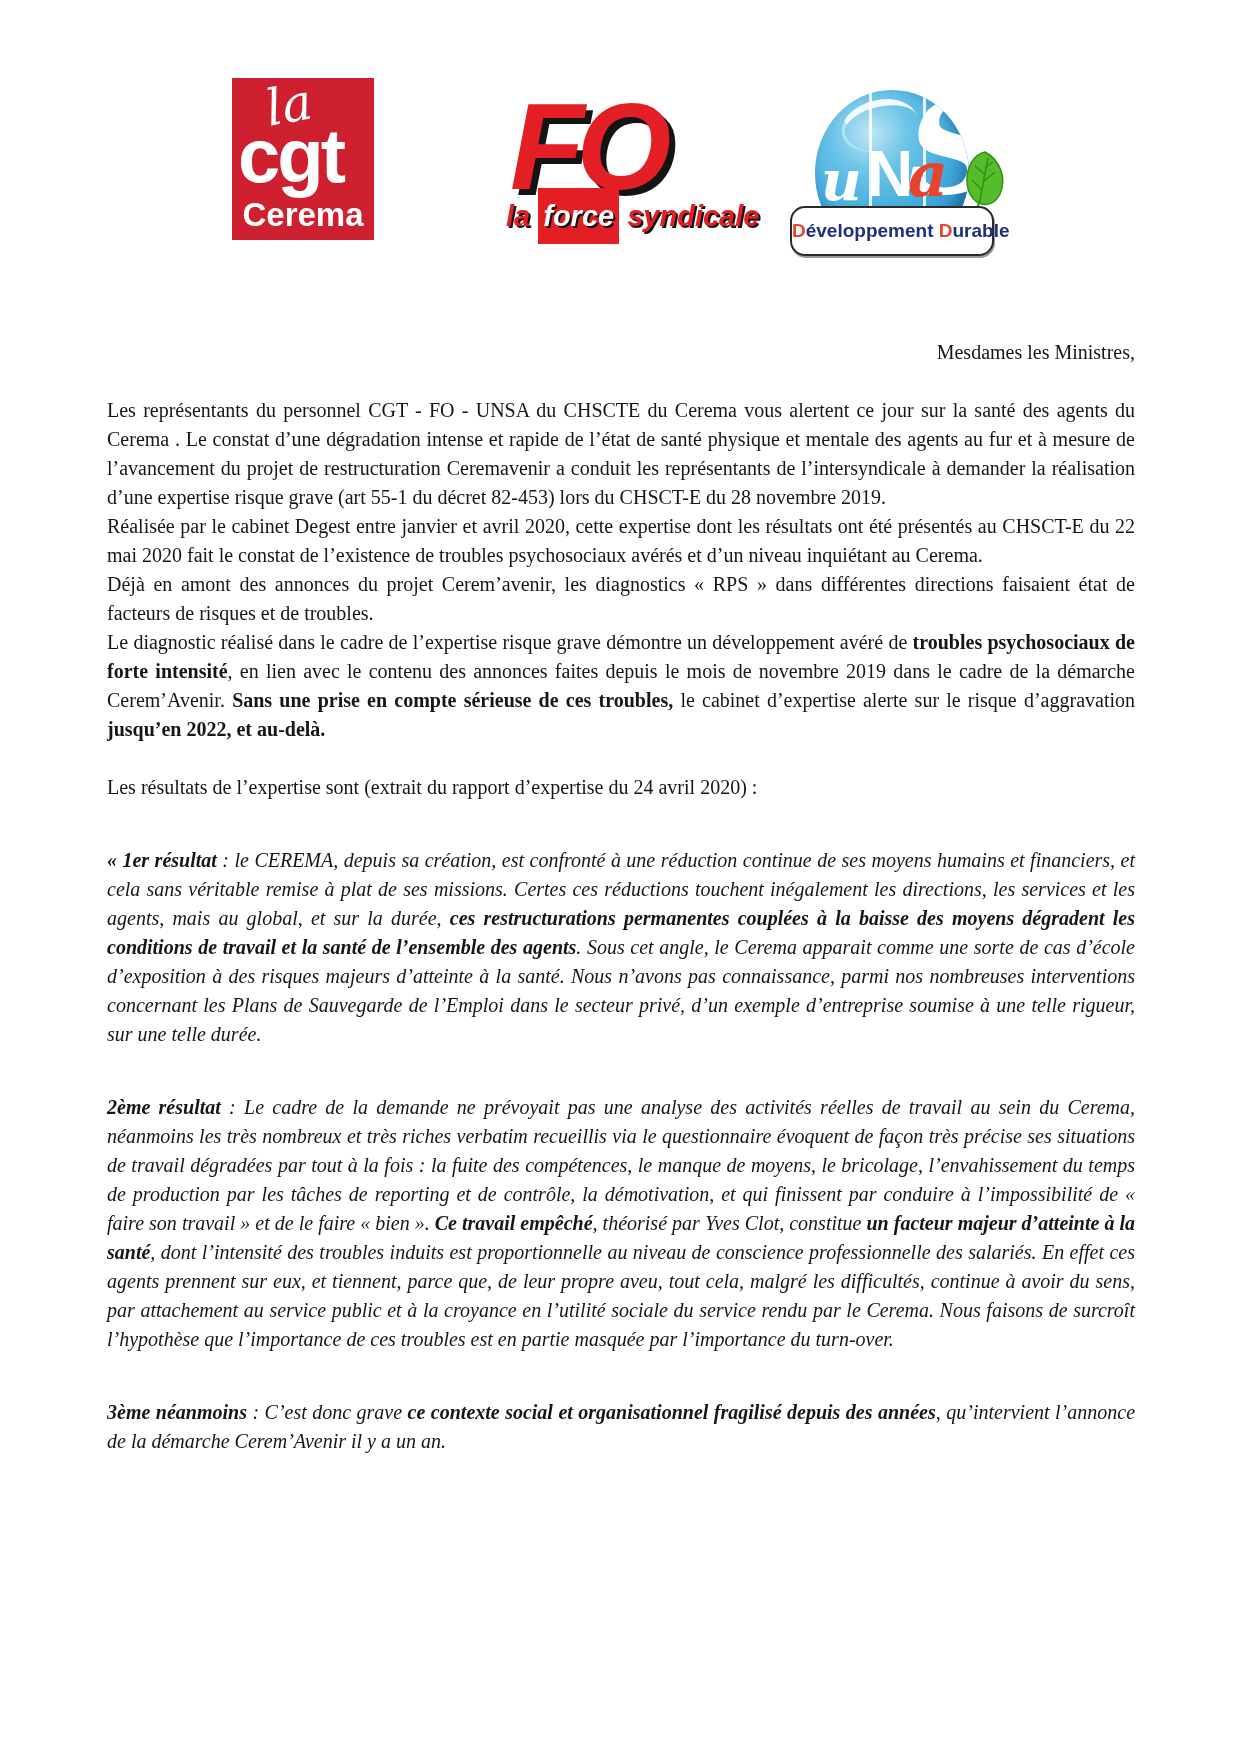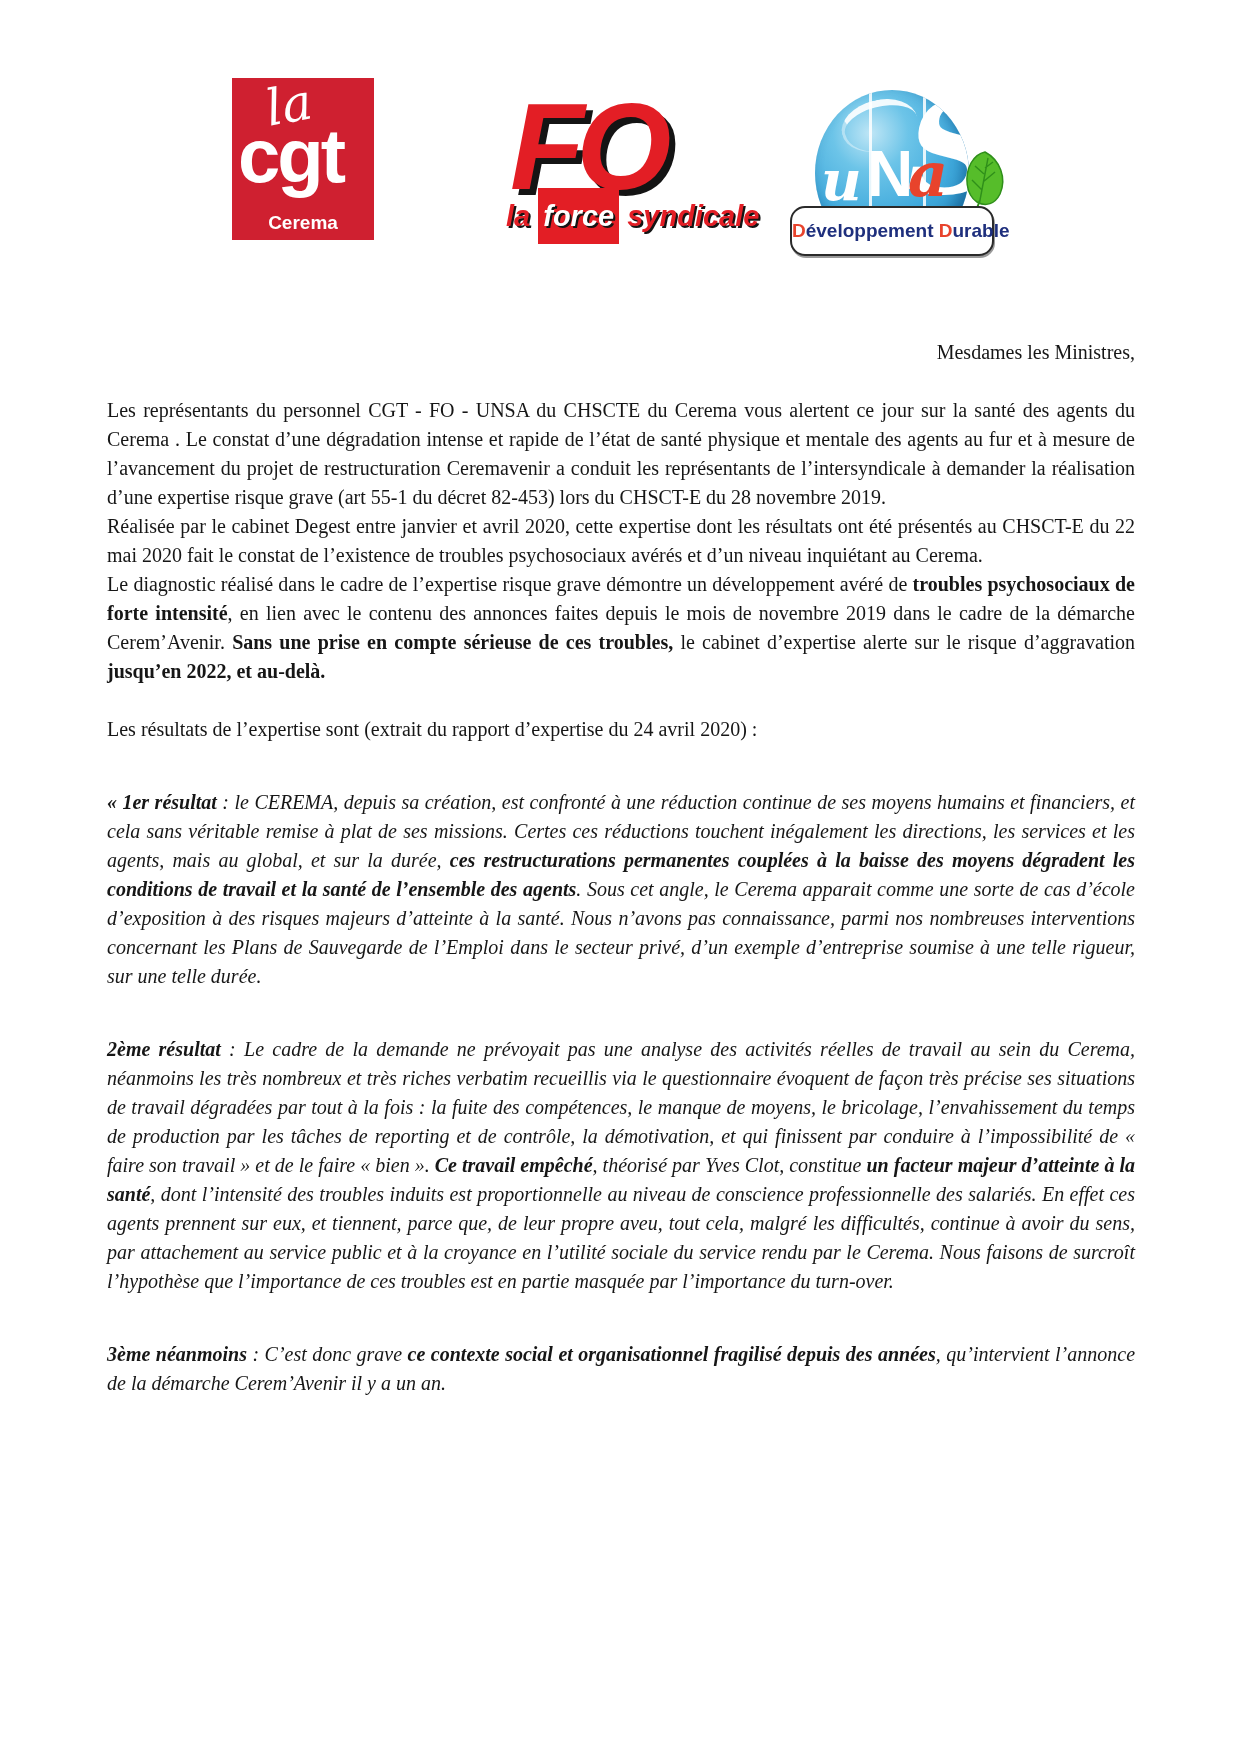--- a/index.html
+++ b/index.html
@@ -20,21 +20,21 @@
     font-family:"DejaVu Serif", serif;font-style:italic;font-size:50px;line-height:1;
     transform:rotate(-10deg);
   }
   .cgt-main{
     position:absolute;top:40px;left:6px;color:#fff;
     font-family:"Liberation Sans", sans-serif;font-weight:bold;
     font-size:76px;line-height:1;letter-spacing:-3px;
   }
   .cgt-sub{
     position:absolute;bottom:6px;width:100%;text-align:center;color:#fff;
-    font-family:"Liberation Sans", sans-serif;font-weight:bold;font-size:19px;
+    font-family:"Liberation Sans", sans-serif;font-weight:bold;font-size:33px;
   }
 
   
   .logo-fo{position:absolute;left:470px;top:86px;width:240px;height:160px;}
   .fo-main{
     position:absolute;top:0;left:40px;
     font-family:"Liberation Sans", sans-serif;font-weight:bold;font-style:italic;
     font-size:122px;line-height:1;letter-spacing:-8px;
     text-shadow:6px 6px 0 #141414;
   }
@@ -136,20 +136,21 @@
   </div>
 
   <div class="content">
 
     <p class="salutation">Mesdames les Ministres,</p>
 
     <p><span>Les représentants du personnel CGT - FO - UNSA du CHSCTE du Cerema vous alertent ce jour sur la santé des agents du Cerema . Le constat d’une dégradation intense et rapide de l’état de santé physique et mentale des agents au fur et à mesure de l’avancement du projet de restructuration Ceremavenir a conduit les représentants de l’intersyndicale à demander la réalisation d’une expertise risque grave (art 55-1 du décret 82-453) lors du CHSCT-E du 28 novembre 2019.</span></p>
 
     <p><span>Réalisée par le cabinet Degest entre janvier et avril 2020, cette expertise dont les résultats ont été présentés au CHSCT-E du 22 mai 2020 fait le constat de l’existence de troubles psychosociaux avérés et d’un niveau inquiétant au Cerema.</span></p>
 
+    <p><span>Déjà en amont des annonces du projet Cerem’avenir, les diagnostics « RPS » dans différentes directions faisaient état de facteurs de risques et de troubles.</span></p>
 
     <p><span>Le diagnostic réalisé dans le cadre de l’expertise risque grave démontre un développement avéré de </span><b>troubles psychosociaux de forte intensité</b><span>, en lien avec le contenu des annonces faites depuis le mois de novembre 2019 dans le cadre de la démarche Cerem’Avenir. </span><b>Sans une prise en compte sérieuse de ces troubles,</b><span> le cabinet d’expertise alerte sur le risque d’aggravation </span><b>jusqu’en 2022, et au-delà.</b></p>
 
     <p class="gap1"><span>Les résultats de l’expertise sont (extrait du rapport d’expertise du 24 avril 2020) :</span></p>
 
     <p class="it gap2"><b>« 1er résultat</b><span> : le CEREMA, depuis sa création, est confronté à une réduction continue de ses moyens humains et financiers, et cela sans véritable remise à plat de ses missions. Certes ces réductions touchent inégalement les directions, les services et les agents, mais au global, et sur la durée, </span><b>ces restructurations permanentes couplées à la baisse des moyens dégradent les conditions de travail et la santé de l’ensemble des agents</b><span>. Sous cet angle, le Cerema apparait comme une sorte de cas d’école d’exposition à des risques majeurs d’atteinte à la santé. Nous n’avons pas connaissance, parmi nos nombreuses interventions concernant les Plans de Sauvegarde de l’Emploi dans le secteur privé, d’un exemple d’entreprise soumise à une telle rigueur, sur une telle durée.</span></p>
 
     <p class="it gap2"><b>2ème résultat</b><span> : Le cadre de la demande ne prévoyait pas une analyse des activités réelles de travail au sein du Cerema, néanmoins les très nombreux et très riches verbatim recueillis via le questionnaire évoquent de façon très précise ses situations de travail dégradées par tout à la fois : la fuite des compétences, le manque de moyens, le bricolage, l’envahissement du temps de production par les tâches de reporting et de contrôle, la démotivation, et qui finissent par conduire à l’impossibilité de « faire son travail » et de le faire « bien ». </span><b>Ce travail empêché</b><span>, théorisé par Yves Clot, constitue </span><b>un facteur majeur d’atteinte à la santé</b><span>, dont l’intensité des troubles induits est proportionnelle au niveau de conscience professionnelle des salariés. En effet ces agents prennent sur eux, et tiennent, parce que, de leur propre aveu, tout cela, malgré les difficultés, continue à avoir du sens, par attachement au service public et à la croyance en l’utilité sociale du service rendu par le Cerema. Nous faisons de surcroît l’hypothèse que l’importance de ces troubles est en partie masquée par l’importance du turn-over.</span></p>
 
     <p class="it gap2"><b>3ème néanmoins</b><span> : C’est donc grave </span><b>ce contexte social et organisationnel fragilisé depuis des années</b><span>, qu’intervient l’annonce de la démarche Cerem’Avenir il y a un an.</span></p>

